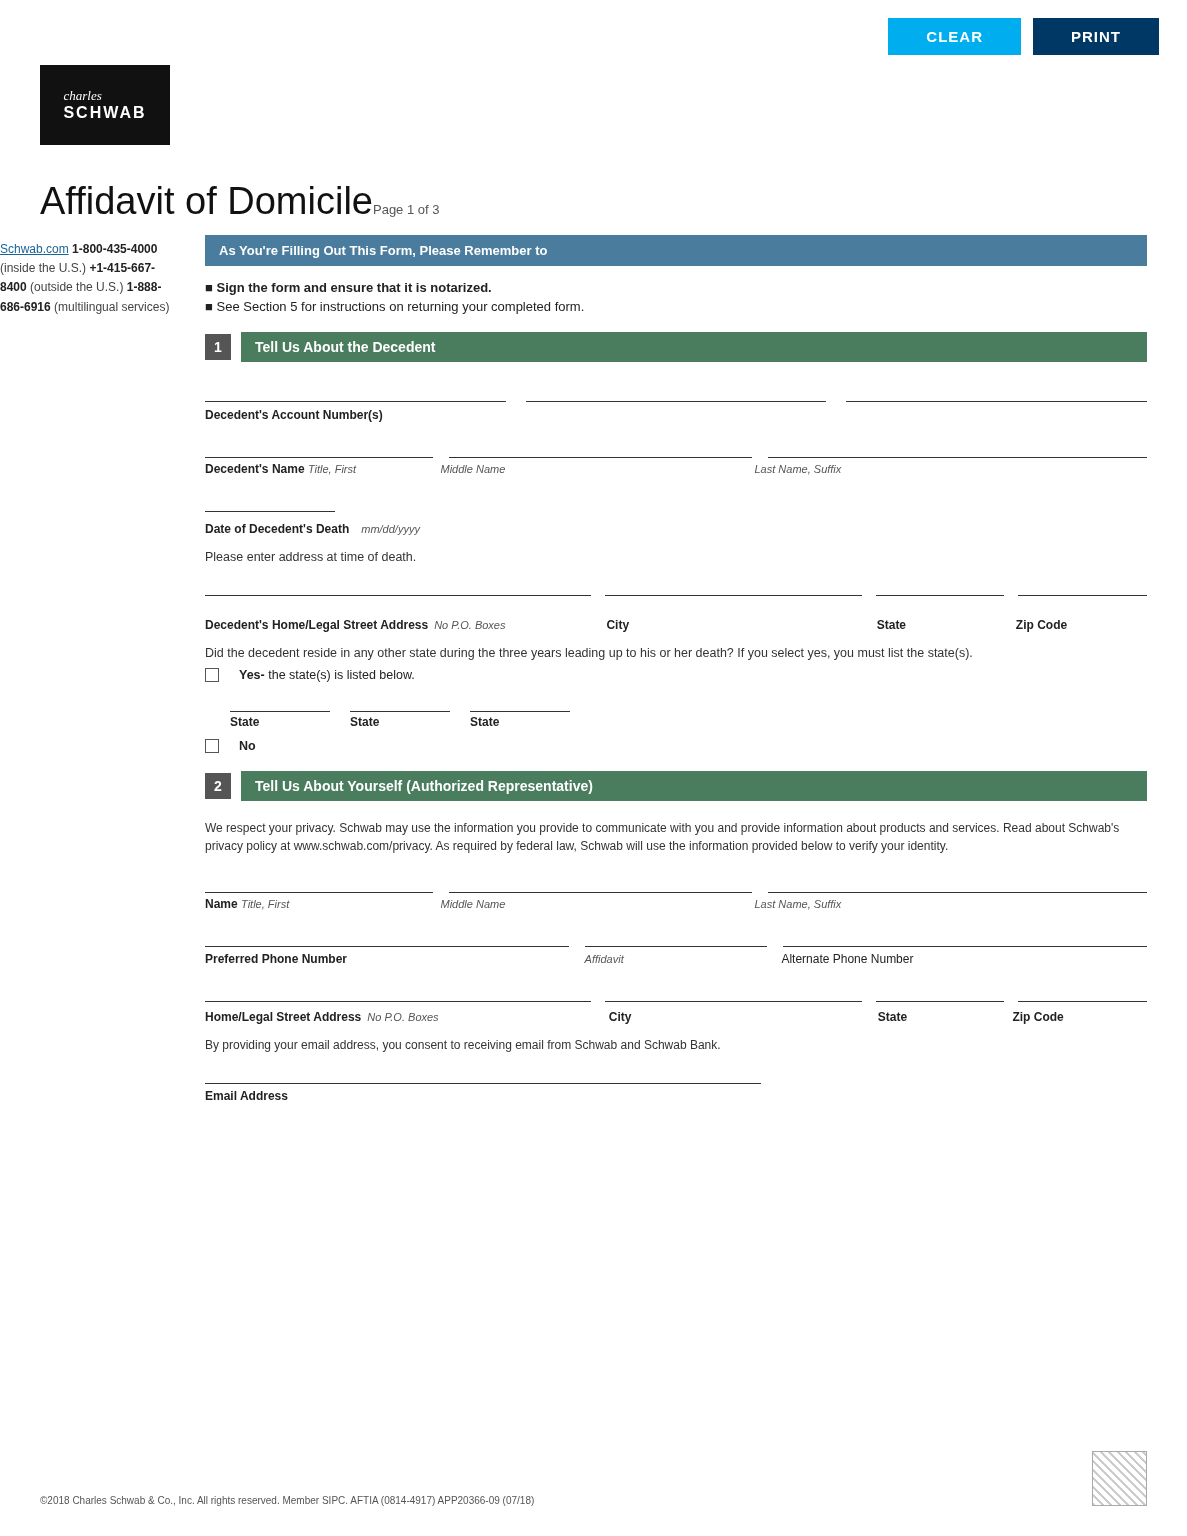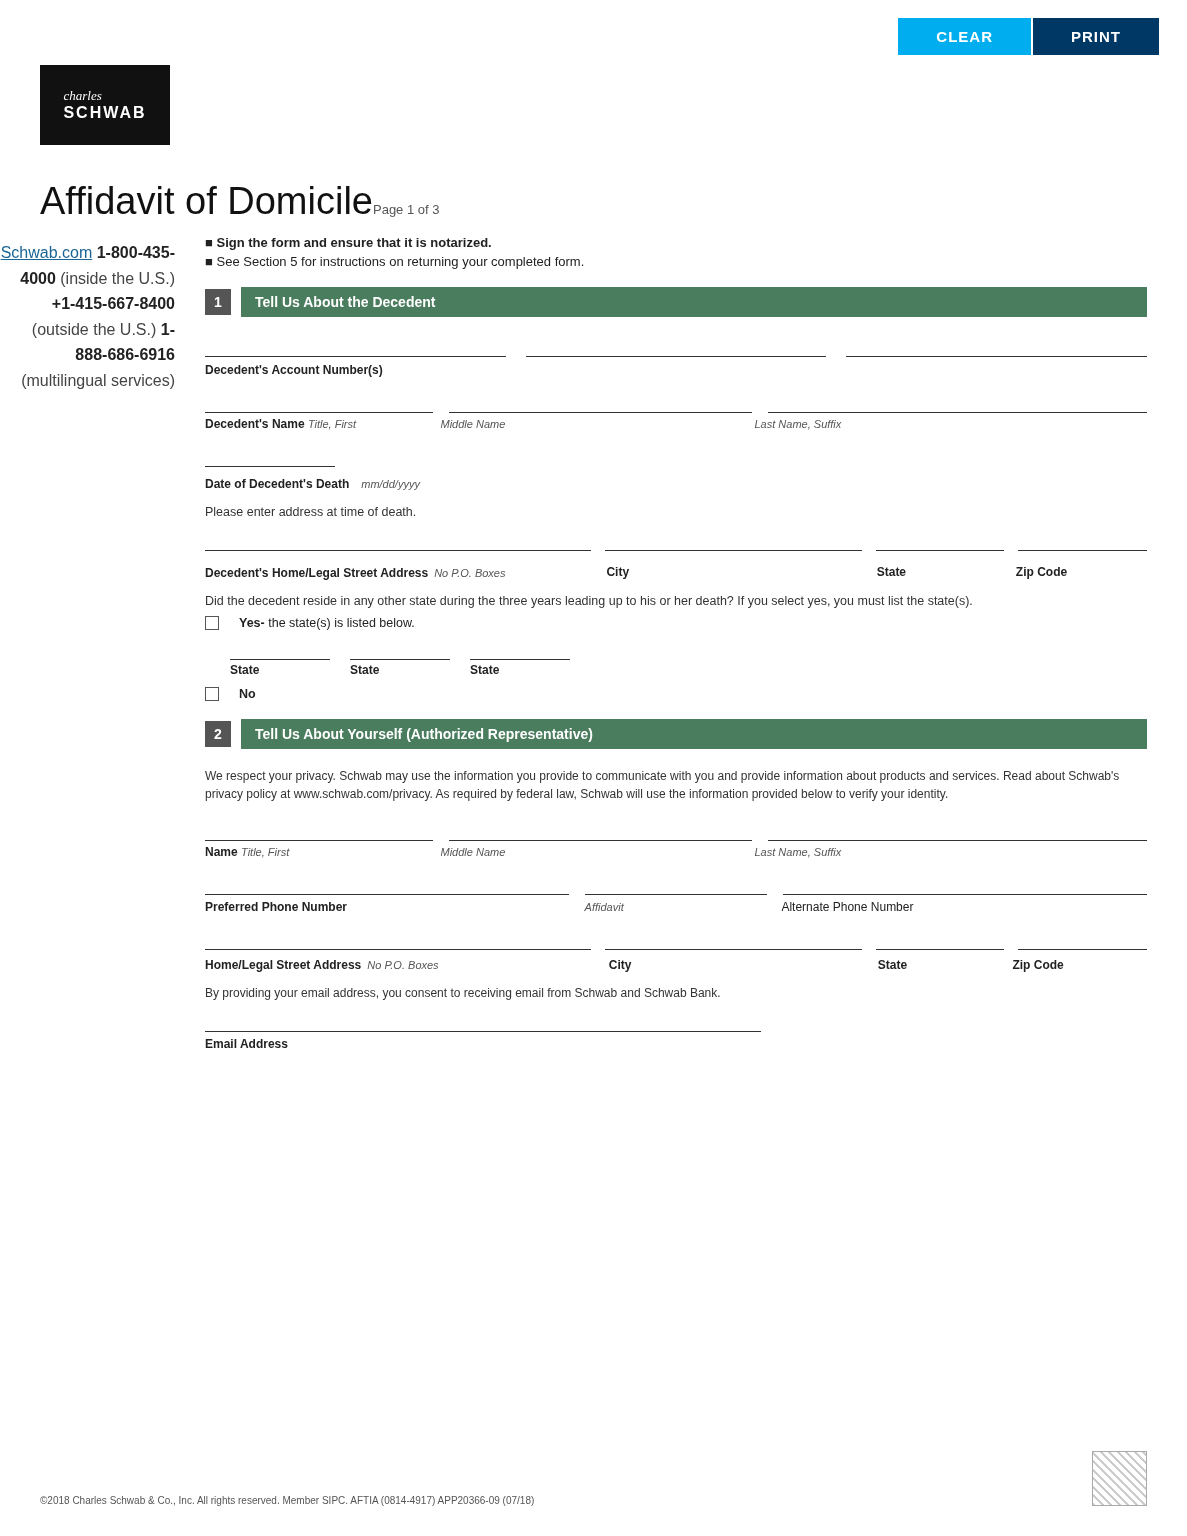--- a/index.html
+++ b/index.html
@@ -11,21 +11,21 @@
       width: 1187px;
       min-height: 1536px;
       position: relative;
     }
 
     
     .top-bar {
       display: flex;
       justify-content: flex-end;
       padding: 18px 28px 10px 28px;
-      gap: 2px;
+      gap: 12px;
     }
     .btn-clear {
       background: #00aeef;
       color: #fff;
       font-weight: bold;
       font-size: 15px;
       border: none;
       padding: 10px 38px;
       cursor: pointer;
       letter-spacing: 1px;
@@ -104,22 +104,21 @@
 
     
     .main-layout {
       display: flex;
       padding: 0 40px 0 0;
       margin-top: 12px;
     }
     .left-sidebar {
       width: 195px;
       flex-shrink: 0;
-      text-align: right;
-      font-size: 16px;
+      font-size: 12px;
       line-height: 1.6;
       padding-right: 20px;
       padding-top: 5px;
     }
     .left-sidebar .link {
       color: #1a6496;
       text-decoration: underline;
     }
     .left-sidebar .phone-bold {
       font-weight: bold;
@@ -437,20 +436,23 @@
     <span class="phone-bold">1-800-435-4000</span>
     <span class="subtext">(inside the U.S.)</span>
     <span class="phone-bold">+1-415-667-8400</span>
     <span class="subtext">(outside the U.S.)</span>
     <span class="phone-bold">1-888-686-6916</span>
     <span class="subtext">(multilingual services)</span>
   </div>
 
   <div class="content-area">
 
+    <div class="notice-bar">
+      <span>As You're Filling Out This Form, Please Remember to</span>
+    </div>
 
     <div class="instructions">
       <p>
         <strong>■</strong> <strong>Sign the form and ensure that it is notarized.</strong>
       </p>
       <p>
         <strong>■</strong> <span>See Section 5 for instructions on returning your completed form.</span>
       </p>
     </div>
 
@@ -510,21 +512,21 @@
         <div class="addr-city">
           <div class="addr-field-line"></div>
         </div>
         <div class="addr-state">
           <div class="addr-field-line"></div>
         </div>
         <div class="addr-zip">
           <div class="addr-field-line"></div>
         </div>
       </div>
-      <div style="display:flex; gap:8px; align-items:center; margin-top:11px;">
+      <div style="display:flex; gap:8px; align-items:flex-end; margin-top:18px;">
         <div style="flex:3; display:flex; align-items:baseline; gap:6px;">
           <span class="addr-label">Decedent's Home/Legal Street Address</span>
           <span class="addr-hint">No P.O. Boxes</span>
         </div>
         <div style="flex:2;">
           <span class="addr-label">City</span>
         </div>
         <div style="flex:1;">
           <span class="addr-label">State</span>
         </div>

